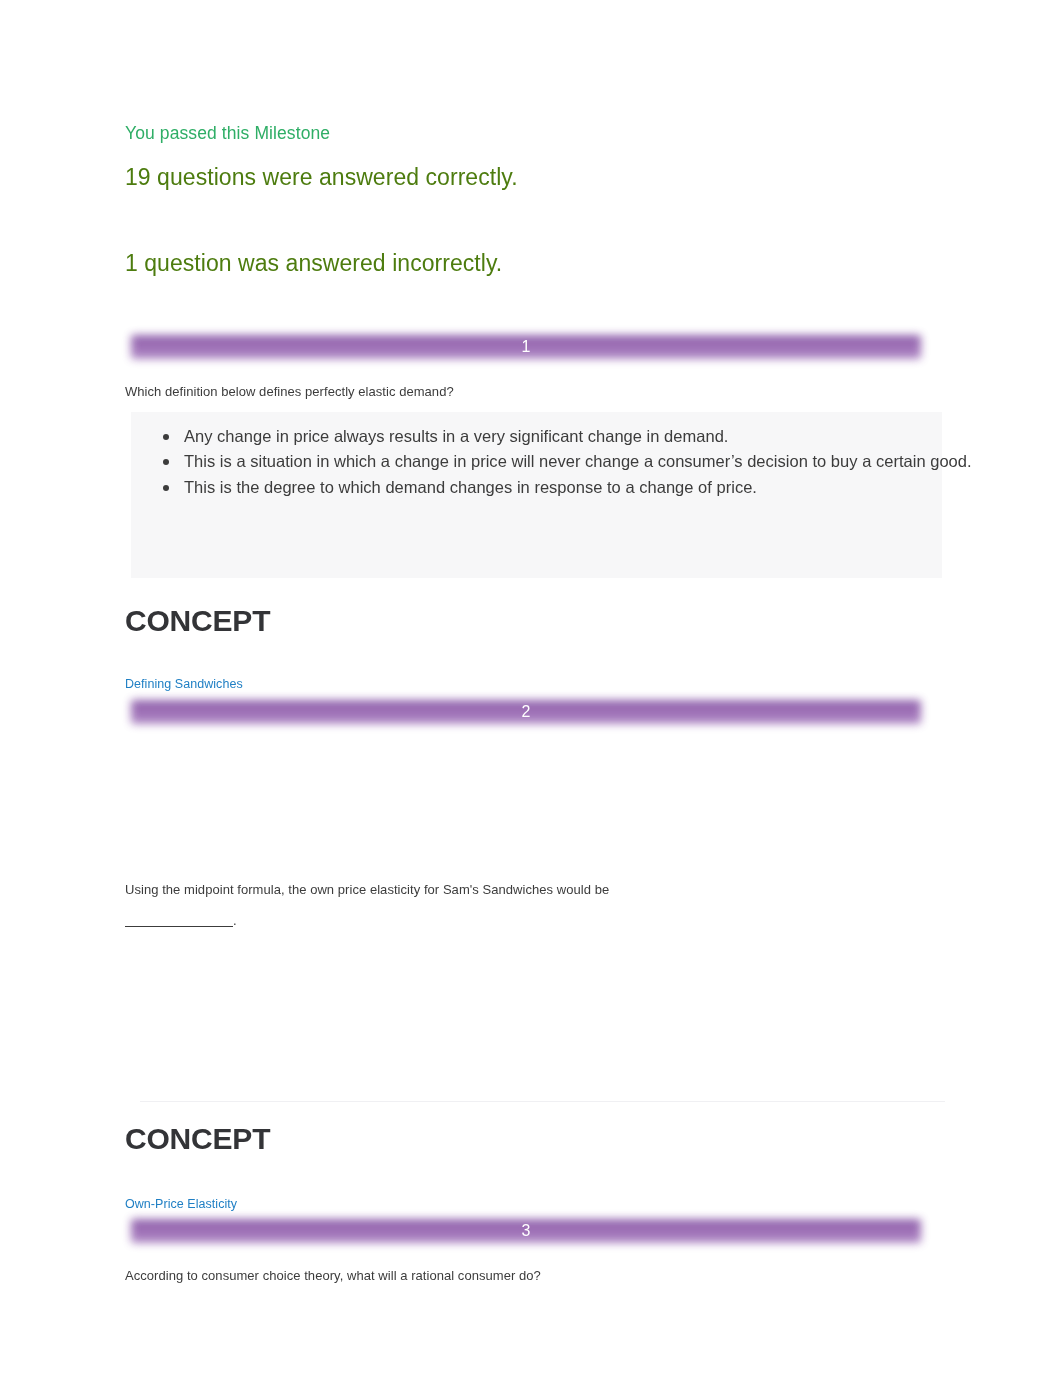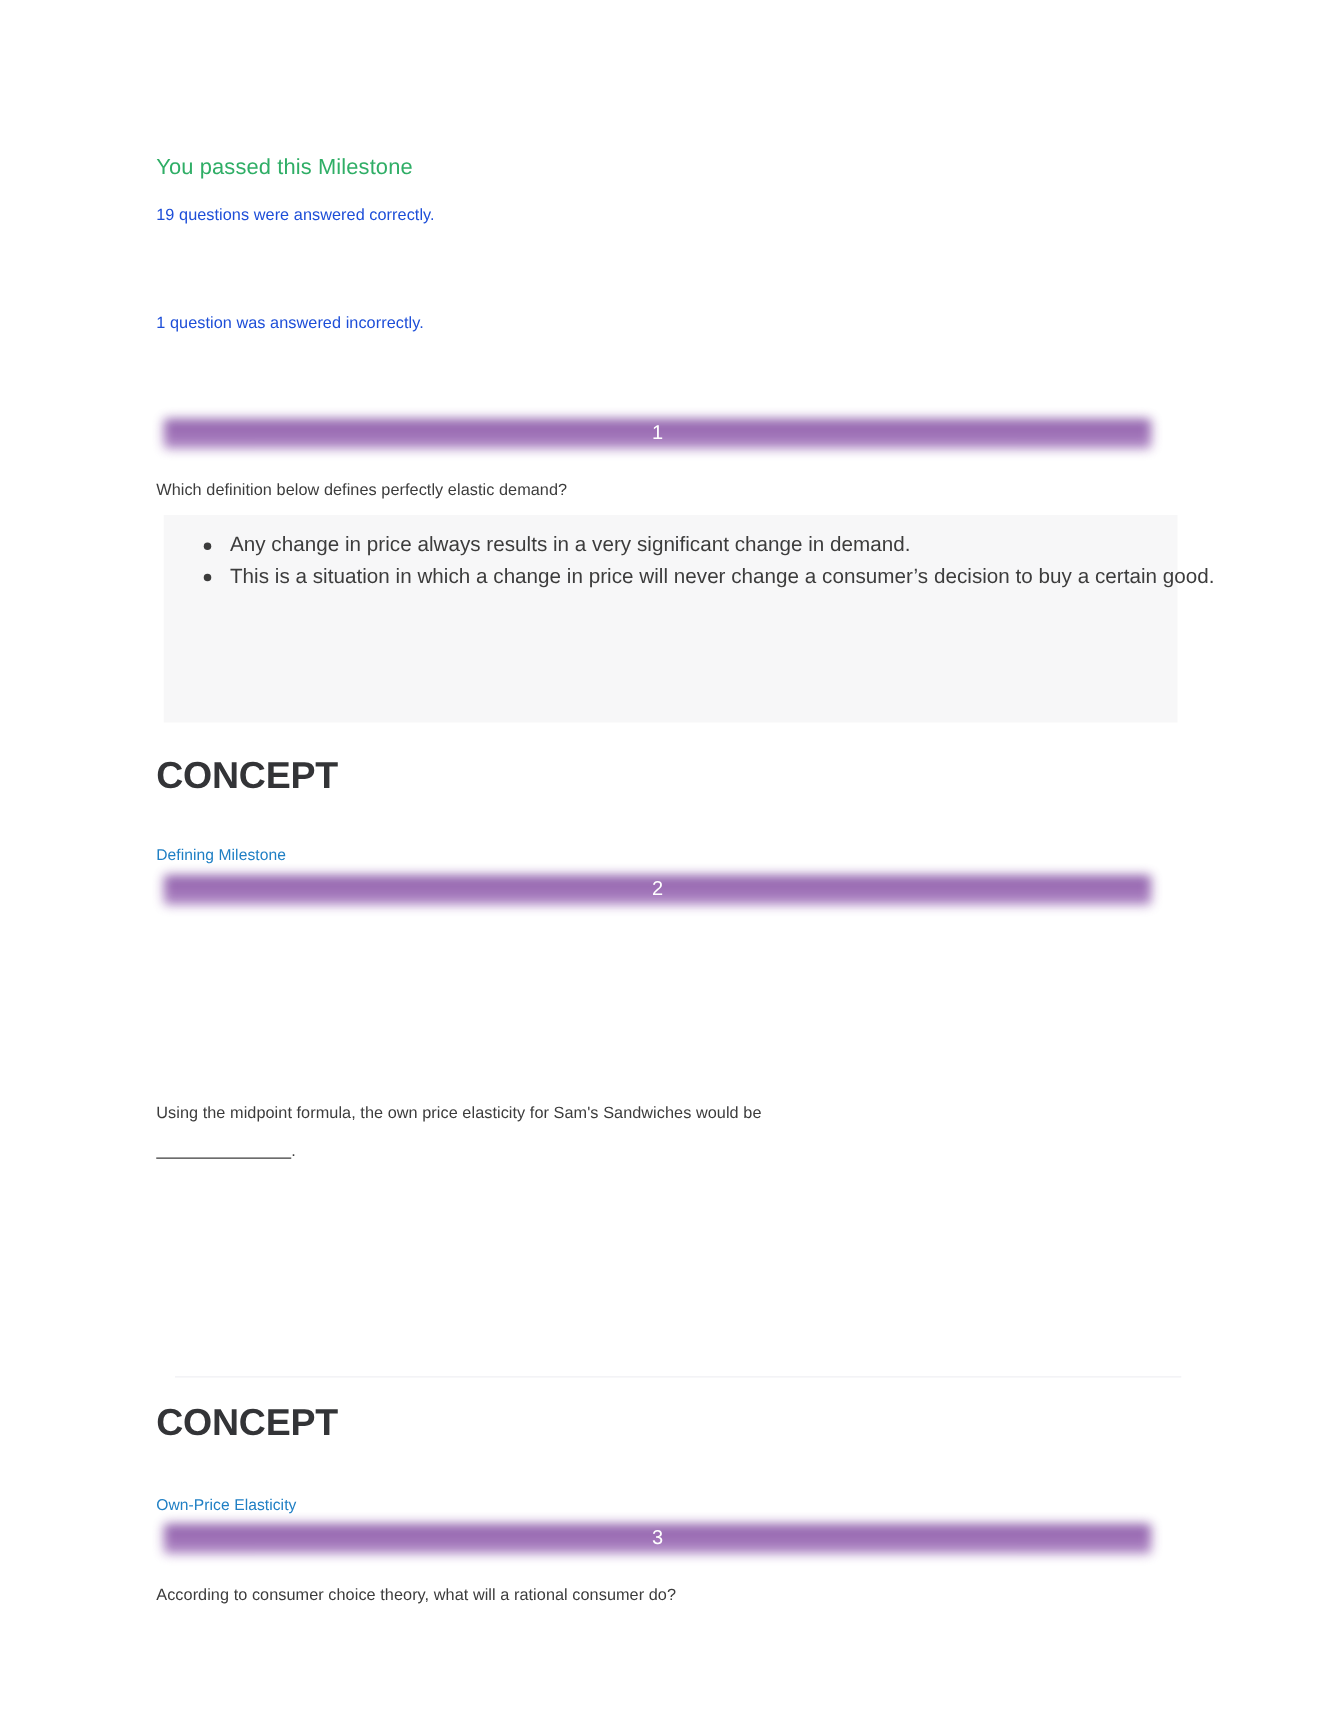--- a/index.html
+++ b/index.html
@@ -30,22 +30,22 @@
   .status-heading {
     left: 125px;
     top: 123px;
     font-size: 17.5px;
     color: #2fae66;
     letter-spacing: 0.1px;
     white-space: nowrap;
   }
 
   .body-line {
-    font-size: 13px;
-    color: #1d4ed8;
+    font-size: 23px;
+    color: #4d7c0f;
     white-space: nowrap;
     letter-spacing: 0.05px;
   }
   .correct-line { left: 125px; top: 164px; }
   .incorrect-line { left: 125px; top: 250px; }
 
   
   .banner-wrap {
     width: 806px;
     height: 42px;
@@ -168,25 +168,26 @@
     <div class="banner-num">1</div>
   </div>
 
   <div class="abs q-text" style="left:125px; top:376px; width:810px;">Which definition below defines perfectly elastic demand?</div>
 
   <div class="abs choices-bg"></div>
 
   <ul class="abs choices-list">
     <li>Any change in price always results in a very significant change in demand.</li>
     <li>This is a situation in which a change in price will never change a consumer’s decision to buy a certain good.</li>
+    <li>This is the degree to which demand changes in response to a change of price.</li>
   </ul>
 
   <div class="abs concept-heading" style="left:125px; top:604px;">CONCEPT</div>
 
-  <a class="abs concept-link" href="#" style="left:125px; top:677px;">Defining Milestone</a>
+  <a class="abs concept-link" href="#" style="left:125px; top:677px;">Defining Sandwiches</a>
 
   <div class="abs banner-wrap" style="left:123px; top:695px;">
     <div class="banner-glow"></div>
     <div class="banner-num">2</div>
   </div>
 
 
   <div class="abs q-text" style="left:125px; top:874px; width:810px;">
     <span>Using the midpoint formula, the own price elasticity for Sam's Sandwiches would be</span><br>
     <span class="blank-fill"></span><span>.</span>

